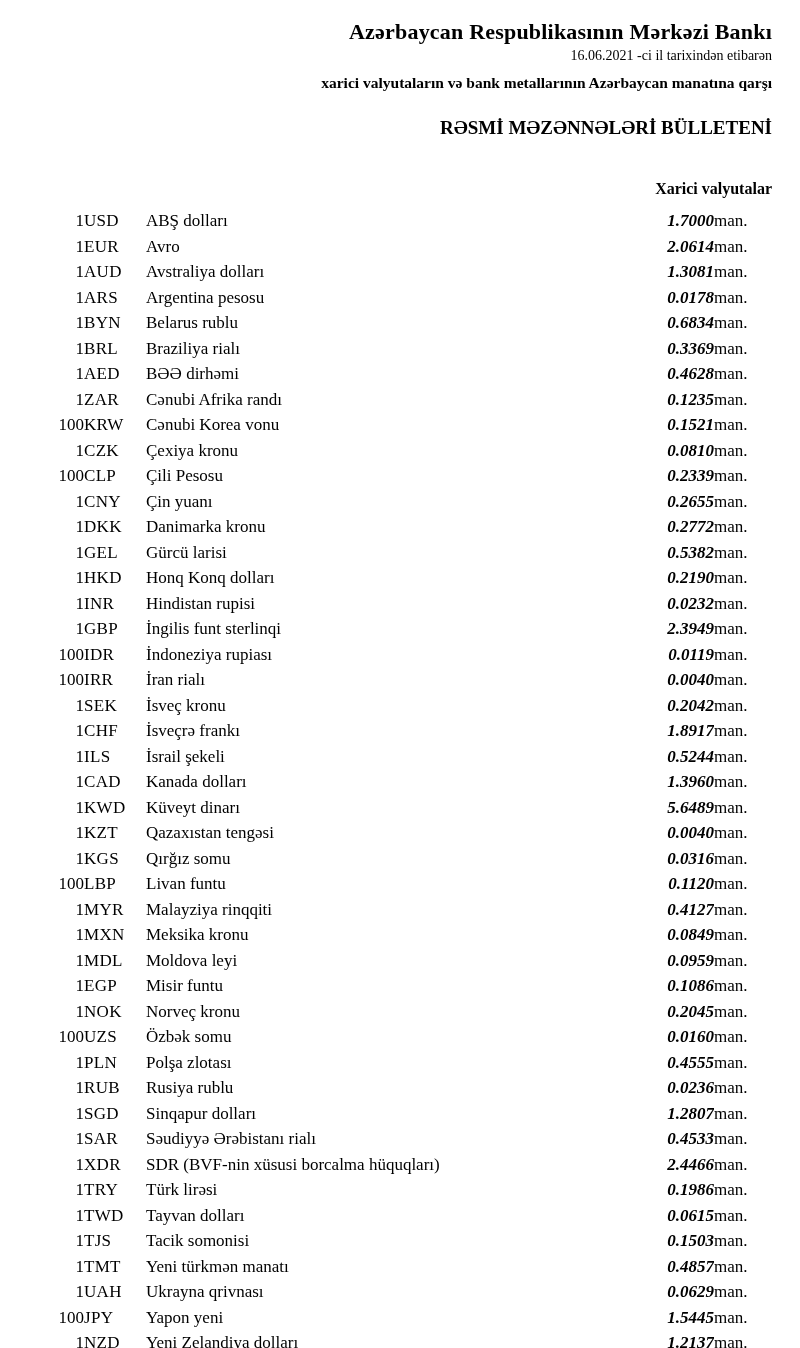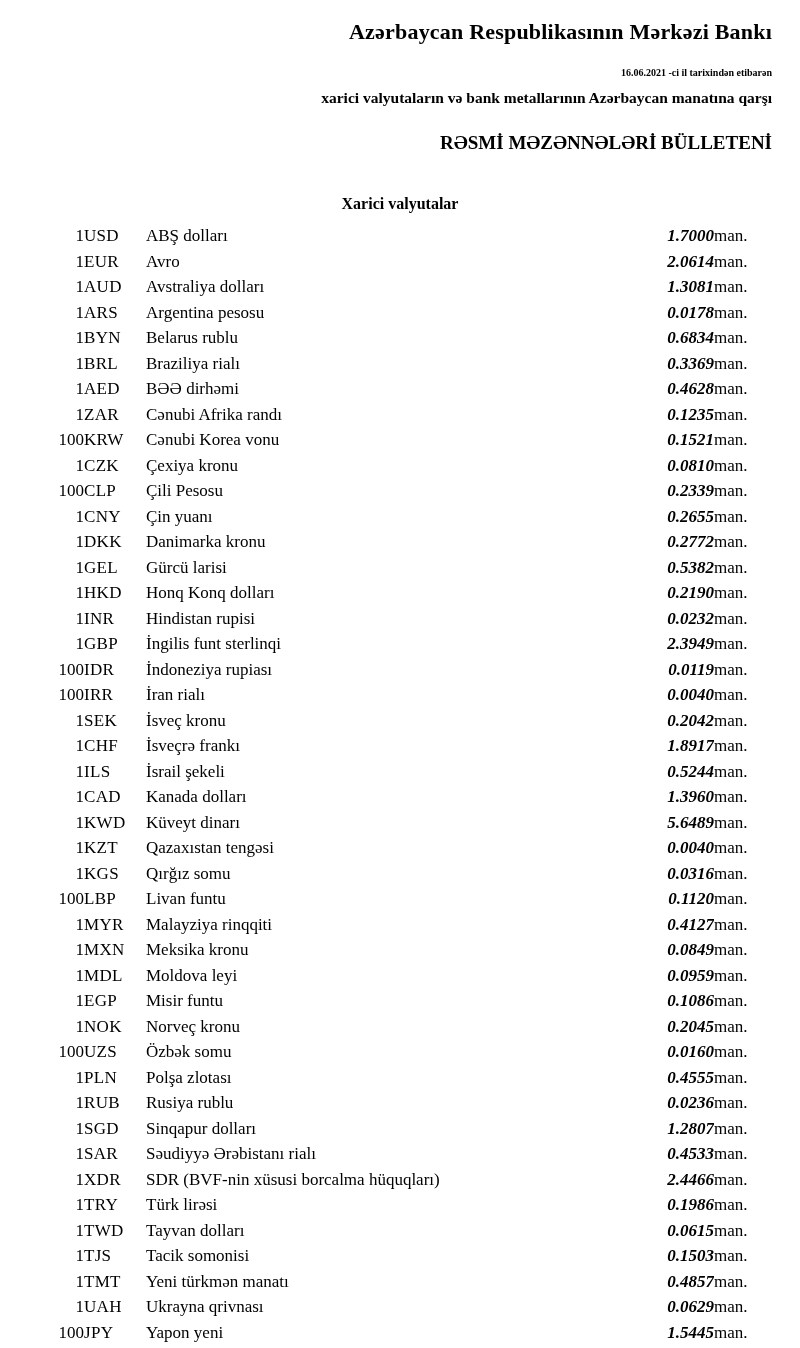--- a/index.html
+++ b/index.html
@@ -22,39 +22,39 @@
     text-align: right;
   }
   .bank-title {
     font-size: 22px;
     font-weight: bold;
     letter-spacing: 0.2px;
     margin: 8px 0 0 0;
     line-height: 1.25;
   }
   .date-line {
-    font-size: 10px;
-    font-weight: bold;
-    margin-top: 21px;
+    font-size: 14px;
+    font-weight: normal;
+    margin-top: 1px;
     line-height: 1.25;
   }
   .subtitle-line {
     font-size: 15.5px;
     font-weight: bold;
     margin-top: 9px;
     line-height: 1.25;
   }
   .bulletin-line {
     font-size: 19px;
     font-weight: bold;
     margin-top: 24px;
     line-height: 1.25;
   }
   .section-title {
-    text-align: center;
+    text-align: right;
     font-size: 16px;
     font-weight: bold;
     margin-top: 40px;
     margin-bottom: 10px;
   }
   table.rates {
     border-collapse: collapse;
     width: 100%;
     table-layout: fixed;
   }

